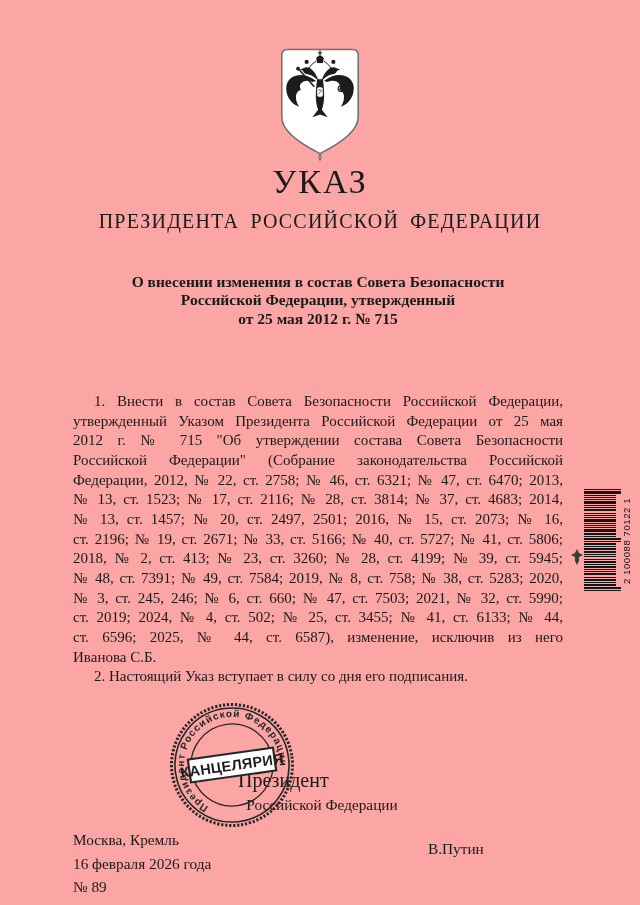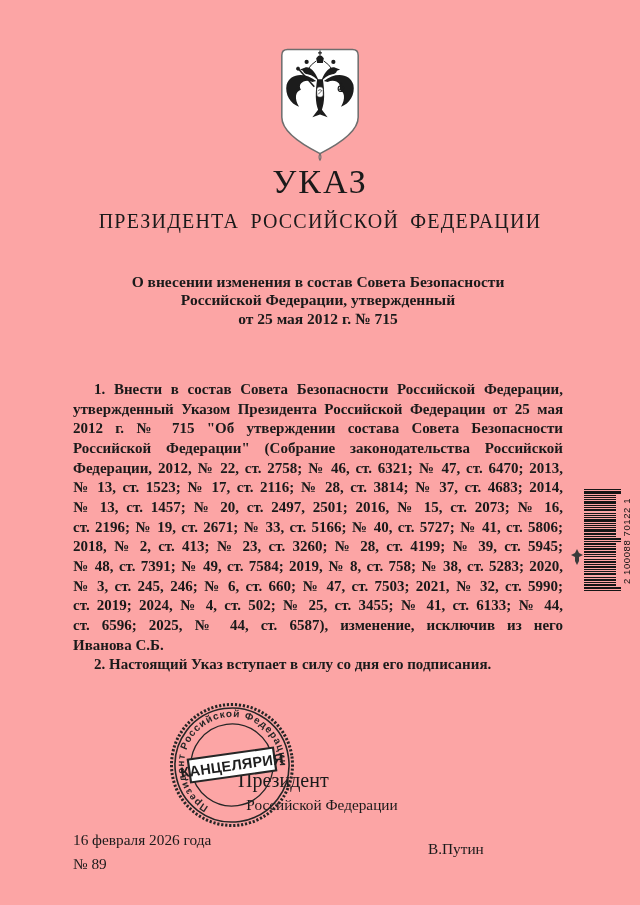--- a/index.html
+++ b/index.html
@@ -14,22 +14,22 @@
   }
   .issuer{
     position:absolute;left:0;top:209px;width:640px;text-align:center;
     font-size:20px;line-height:1.2;letter-spacing:1.2px;word-spacing:5px;
   }
   .subject{
     position:absolute;left:73px;top:273px;width:490px;text-align:center;
     font-weight:bold;font-size:15.5px;line-height:18.4px;
   }
   .bodytext{
-    position:absolute;left:73px;top:380px;width:490px;
-    font-size:15px;line-height:19.65px;font-weight:bold;
+    position:absolute;left:73px;top:392px;width:490px;
+    font-size:15px;line-height:19.65px;
   }
   .bline{min-height:19.65px;}
   .bline.just{text-align:justify;text-align-last:justify;}
   .bline.indent{text-indent:21px;}
   .sigline1{position:absolute;left:238px;top:769px;width:168px;font-size:20px;}
   .sigline2{position:absolute;left:238px;top:796px;width:168px;text-align:center;font-size:15.3px;}
   .signame{position:absolute;left:428px;top:840px;font-size:15.3px;font-family:Liberation Serif, serif;}
   .footer{position:absolute;left:73px;top:828px;font-size:15.3px;line-height:23.5px;}
   .stamp{position:absolute;left:162px;top:695px;width:140px;height:140px;transform:rotate(-8deg);}
   .ringTxt{font-family:"Liberation Sans","DejaVu Sans",sans-serif;font-weight:bold;font-size:10px;letter-spacing:1px;fill:#262626;}
@@ -126,20 +126,21 @@
       </text>
       <text class="ringBot" text-anchor="middle">
         <textPath href="#arcBot" startOffset="50%">* 5 *</textPath>
       </text>
       <rect x="27" y="58.5" width="86" height="23" fill="#ffffff" stroke="#262626" stroke-width="2.2"></rect>
       <text class="centerTxt" x="70" y="75.5" text-anchor="middle">КАНЦЕЛЯРИЯ</text>
     </svg>
   </div>
 
   <div class="footer">
+    <div>Москва, Кремль</div>
     <div>16 февраля 2026 года</div>
     <div>№ 89</div>
   </div>
 
   <div class="miniEmblem">
     <svg viewBox="0 0 12 20" width="12" height="20">
       <path d="M6,2 L8,6 L12,8 L8,10 L8,14 L6,18 L4,14 L4,10 L0,8 L4,6 Z" fill="#3a3a3a"></path>
     </svg>
   </div>
 

